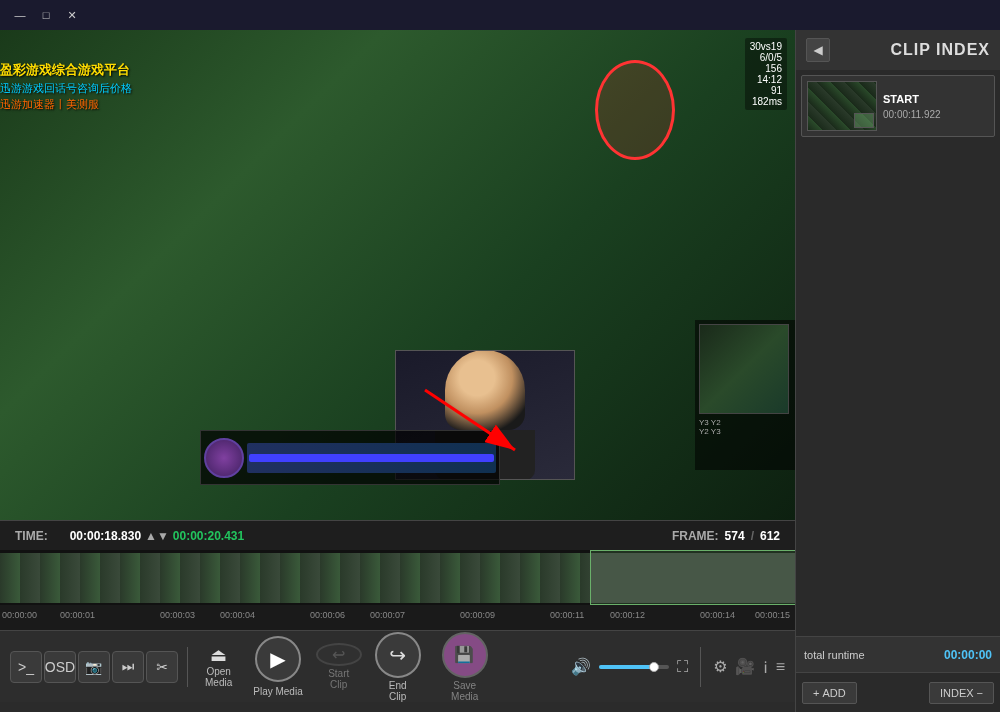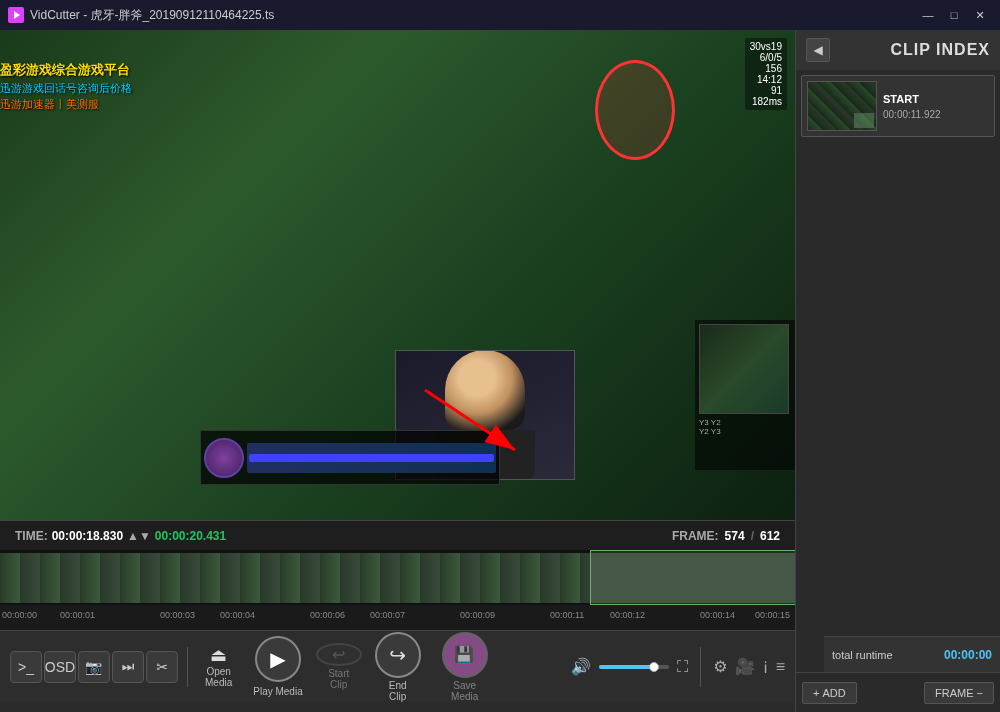--- a/index.html
+++ b/index.html
@@ -66,21 +66,21 @@
     
     #info-bar {
       width: 795px; height: 30px; background: #1e1e1e;
       display: flex; align-items: center; padding: 0 15px;
       color: #fff; font-size: 12px; font-weight: bold;
       border-top: 1px solid #444;
     }
     #info-bar .time-section { display: flex; align-items: center; gap: 4px; }
     #info-bar .frame-section { margin-left: auto; display: flex; gap: 6px; }
     #info-bar .time-label { color: #aaa; }
-    #info-bar .time-value { color: #fff; font-weight: bold; }
+    #info-bar .time-value { color: #fff; font-weight: bold; margin-left: 18px; }
     #info-bar .frame-label { color: #aaa; }
     #info-bar .frame-value { color: #fff; }
     #info-bar .total-time { color: #22c55e; }
 
     
     #timeline-area {
       width: 795px; height: 80px; background: #1a1a1a; position: relative; overflow: hidden;
     }
     #timeline-strip {
       width: 100%; height: 55px;
@@ -189,21 +189,20 @@
       background: repeating-linear-gradient(45deg, #1a2a1a 0, #2a4a2a 10px, #1a2a1a 10px, #2a3a2a 20px);
     }
     .clip-info { display: flex; flex-direction: column; justify-content: center; gap: 4px; }
     .clip-name { color: #fff; font-size: 11px; font-weight: bold; }
     .clip-time { color: #aaa; font-size: 10px; }
 
     #runtime-section {
       height: 36px; background: #333; display: flex; align-items: center;
       justify-content: space-between; padding: 0 8px;
       border-top: 1px solid #444;
-      margin-left: 28px;
     }
     #runtime-label { color: #ccc; font-size: 11px; }
     #runtime-value { color: #4fc3f7; font-size: 12px; font-weight: bold; }
 
     #clip-actions {
       height: 40px; background: #2a2a2a; display: flex; align-items: center;
       padding: 0 6px; gap: 4px; border-top: 1px solid #444;
     }
     .add-btn {
       display: flex; align-items: center; gap: 3px;
@@ -235,27 +234,20 @@
     #clip-list::-webkit-scrollbar-track { background: #1a1a1a; }
     #clip-list::-webkit-scrollbar-thumb { background: #555; }
 
     .ctrl-group { display: flex; align-items: center; gap: 2px; }
     .divider-v { width: 1px; height: 40px; background: #555; margin: 0 4px; }
   </style>
 </head>
 <body>
 
 <div id="title-bar">
-  <div class="title-left">
-    <svg width="16" height="16" viewBox="0 0 16 16">
-      <rect width="16" height="16" fill="#e040fb" rx="2"></rect>
-      <polygon points="6,4 12,8 6,12" fill="white"></polygon>
-    </svg>
-    <span>VidCutter - 虎牙-胖斧_20190912110464225.ts</span>
-  </div>
   <div class="title-controls">
     <button class="title-btn">—</button>
     <button class="title-btn">□</button>
     <button class="title-btn close">✕</button>
   </div>
 </div>
 
 <div id="main-area">
 
   <div id="left-panel">
@@ -432,20 +424,20 @@
       <span id="runtime-label">total runtime</span>
       <span id="runtime-value">00:00:00</span>
     </div>
 
     <div id="clip-actions">
       <button class="add-btn">
         <span>+</span>
         <span>ADD</span>
       </button>
       <button class="remove-btn">
-        <span>FRAME</span>
+        <span>INDEX</span>
         <span>−</span>
       </button>
     </div>
 
   </div>
 
 </div>
 
 </body></html>

